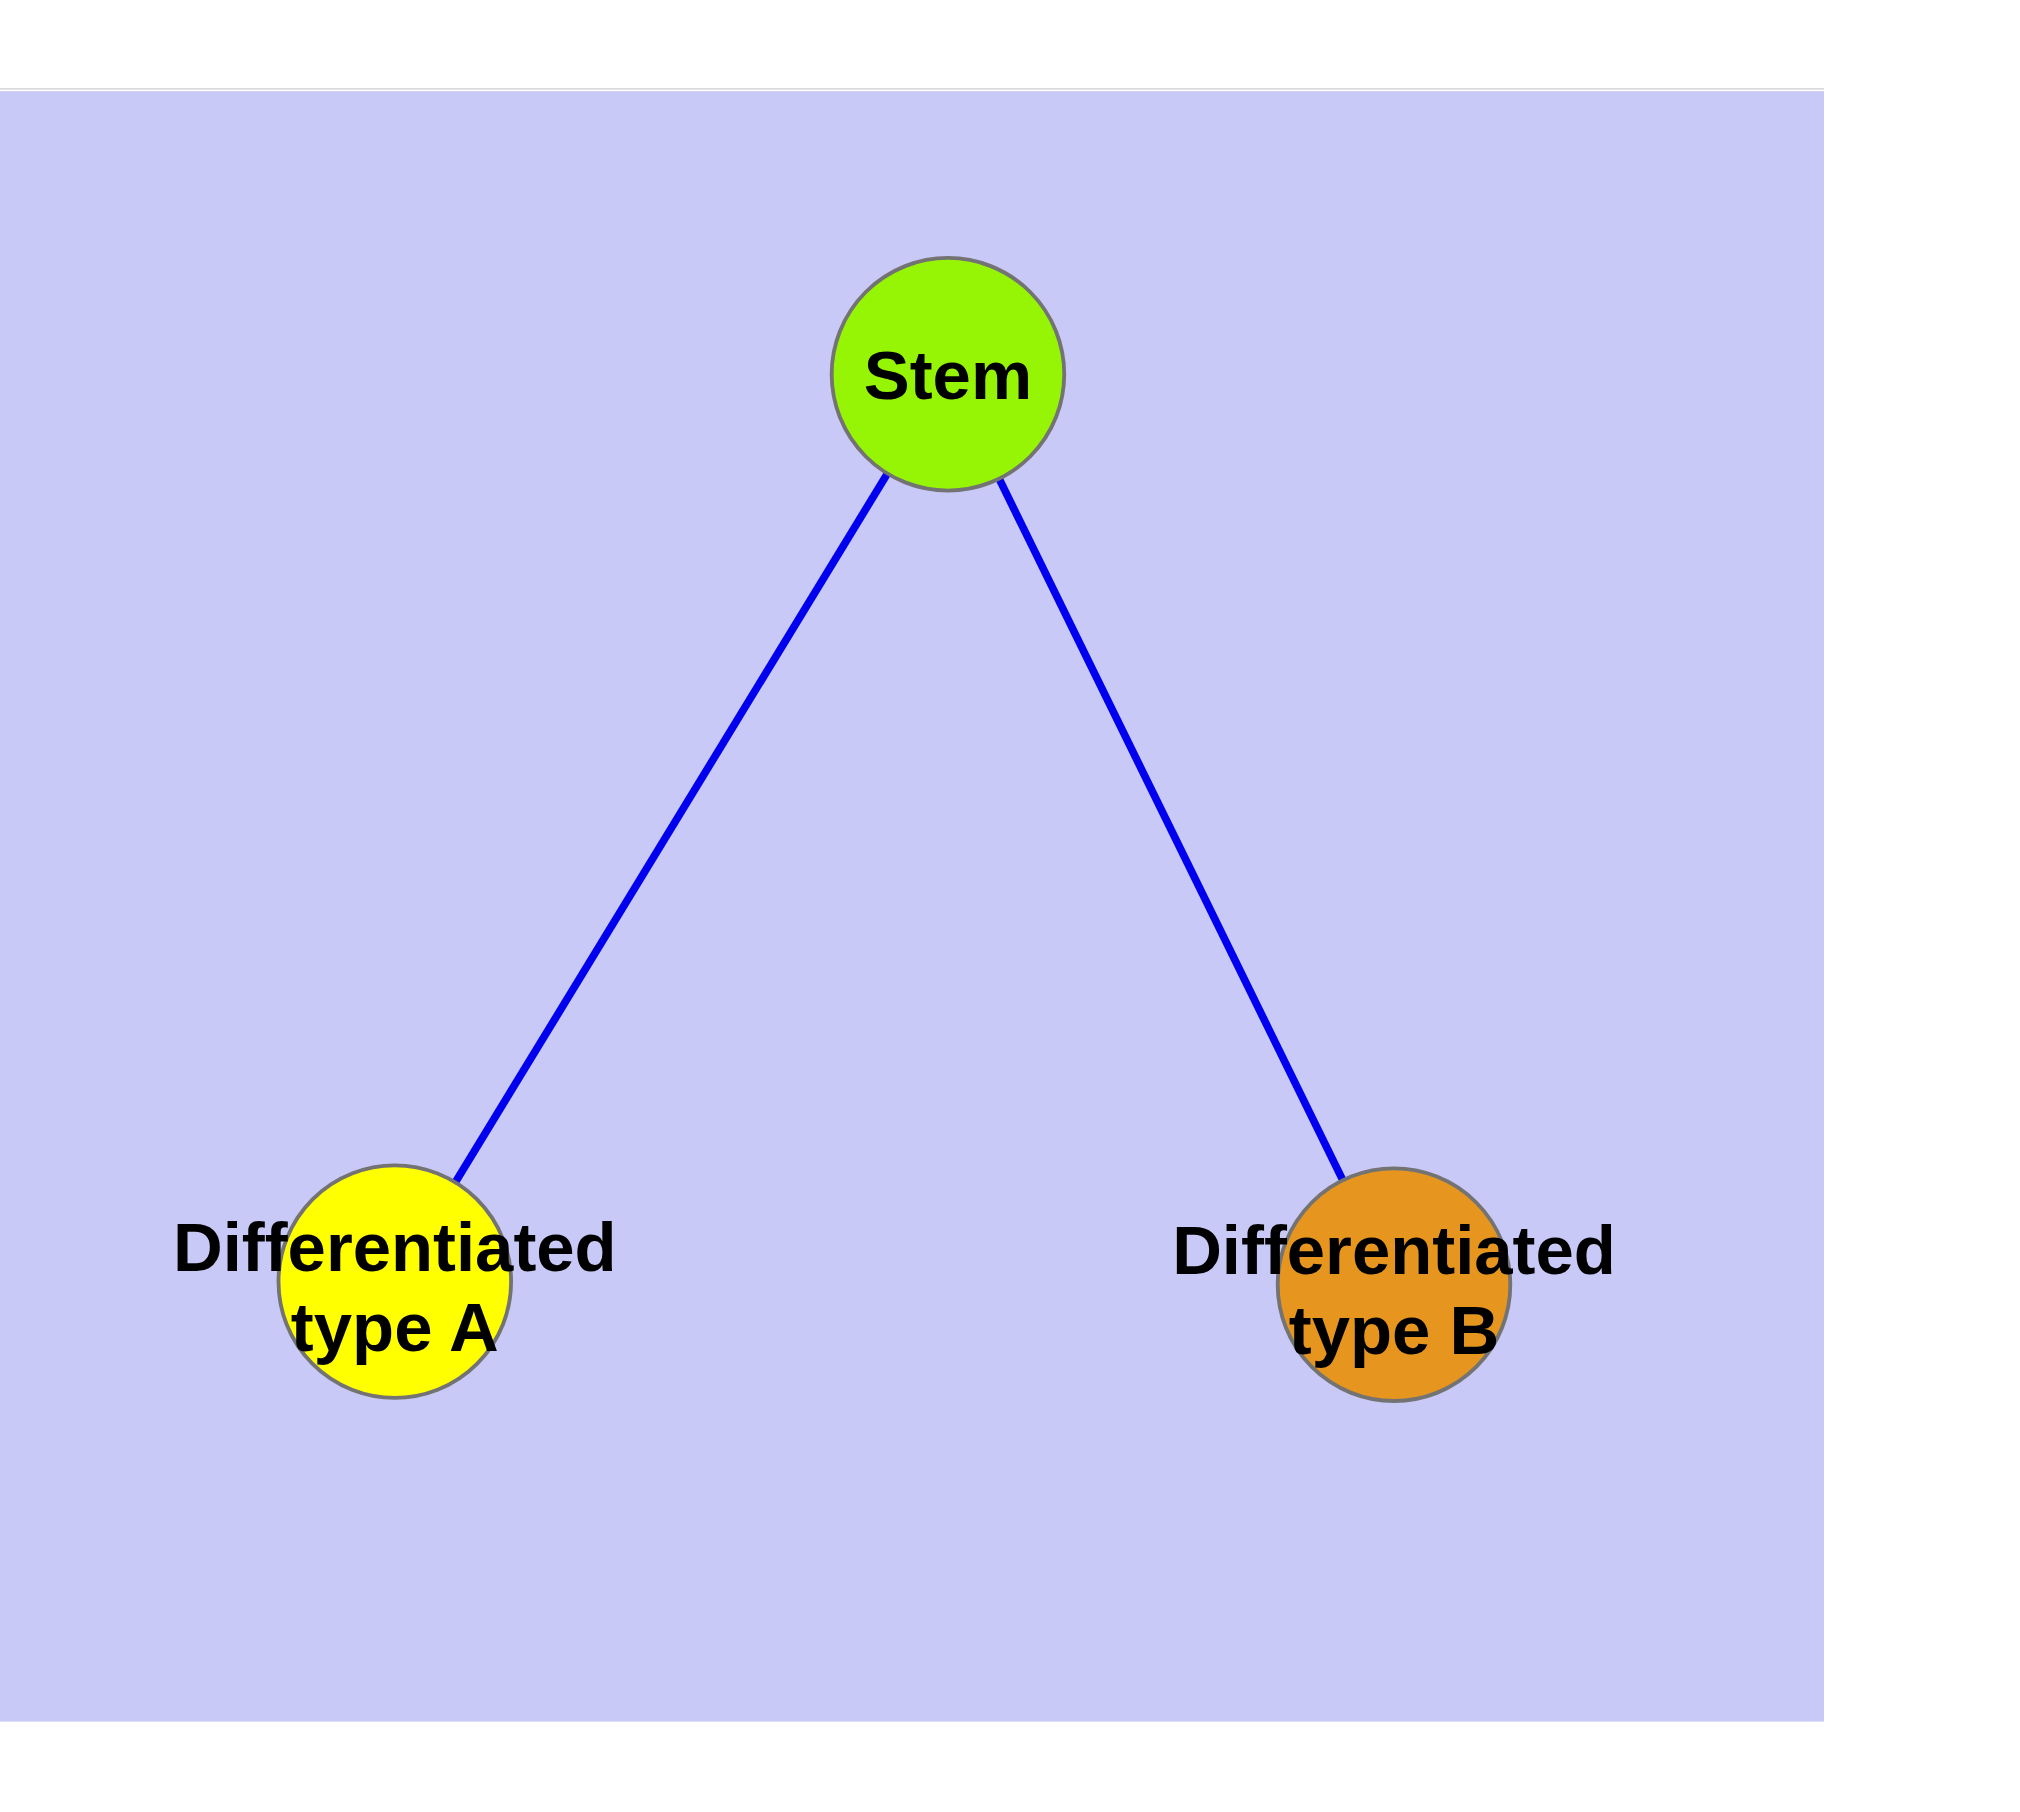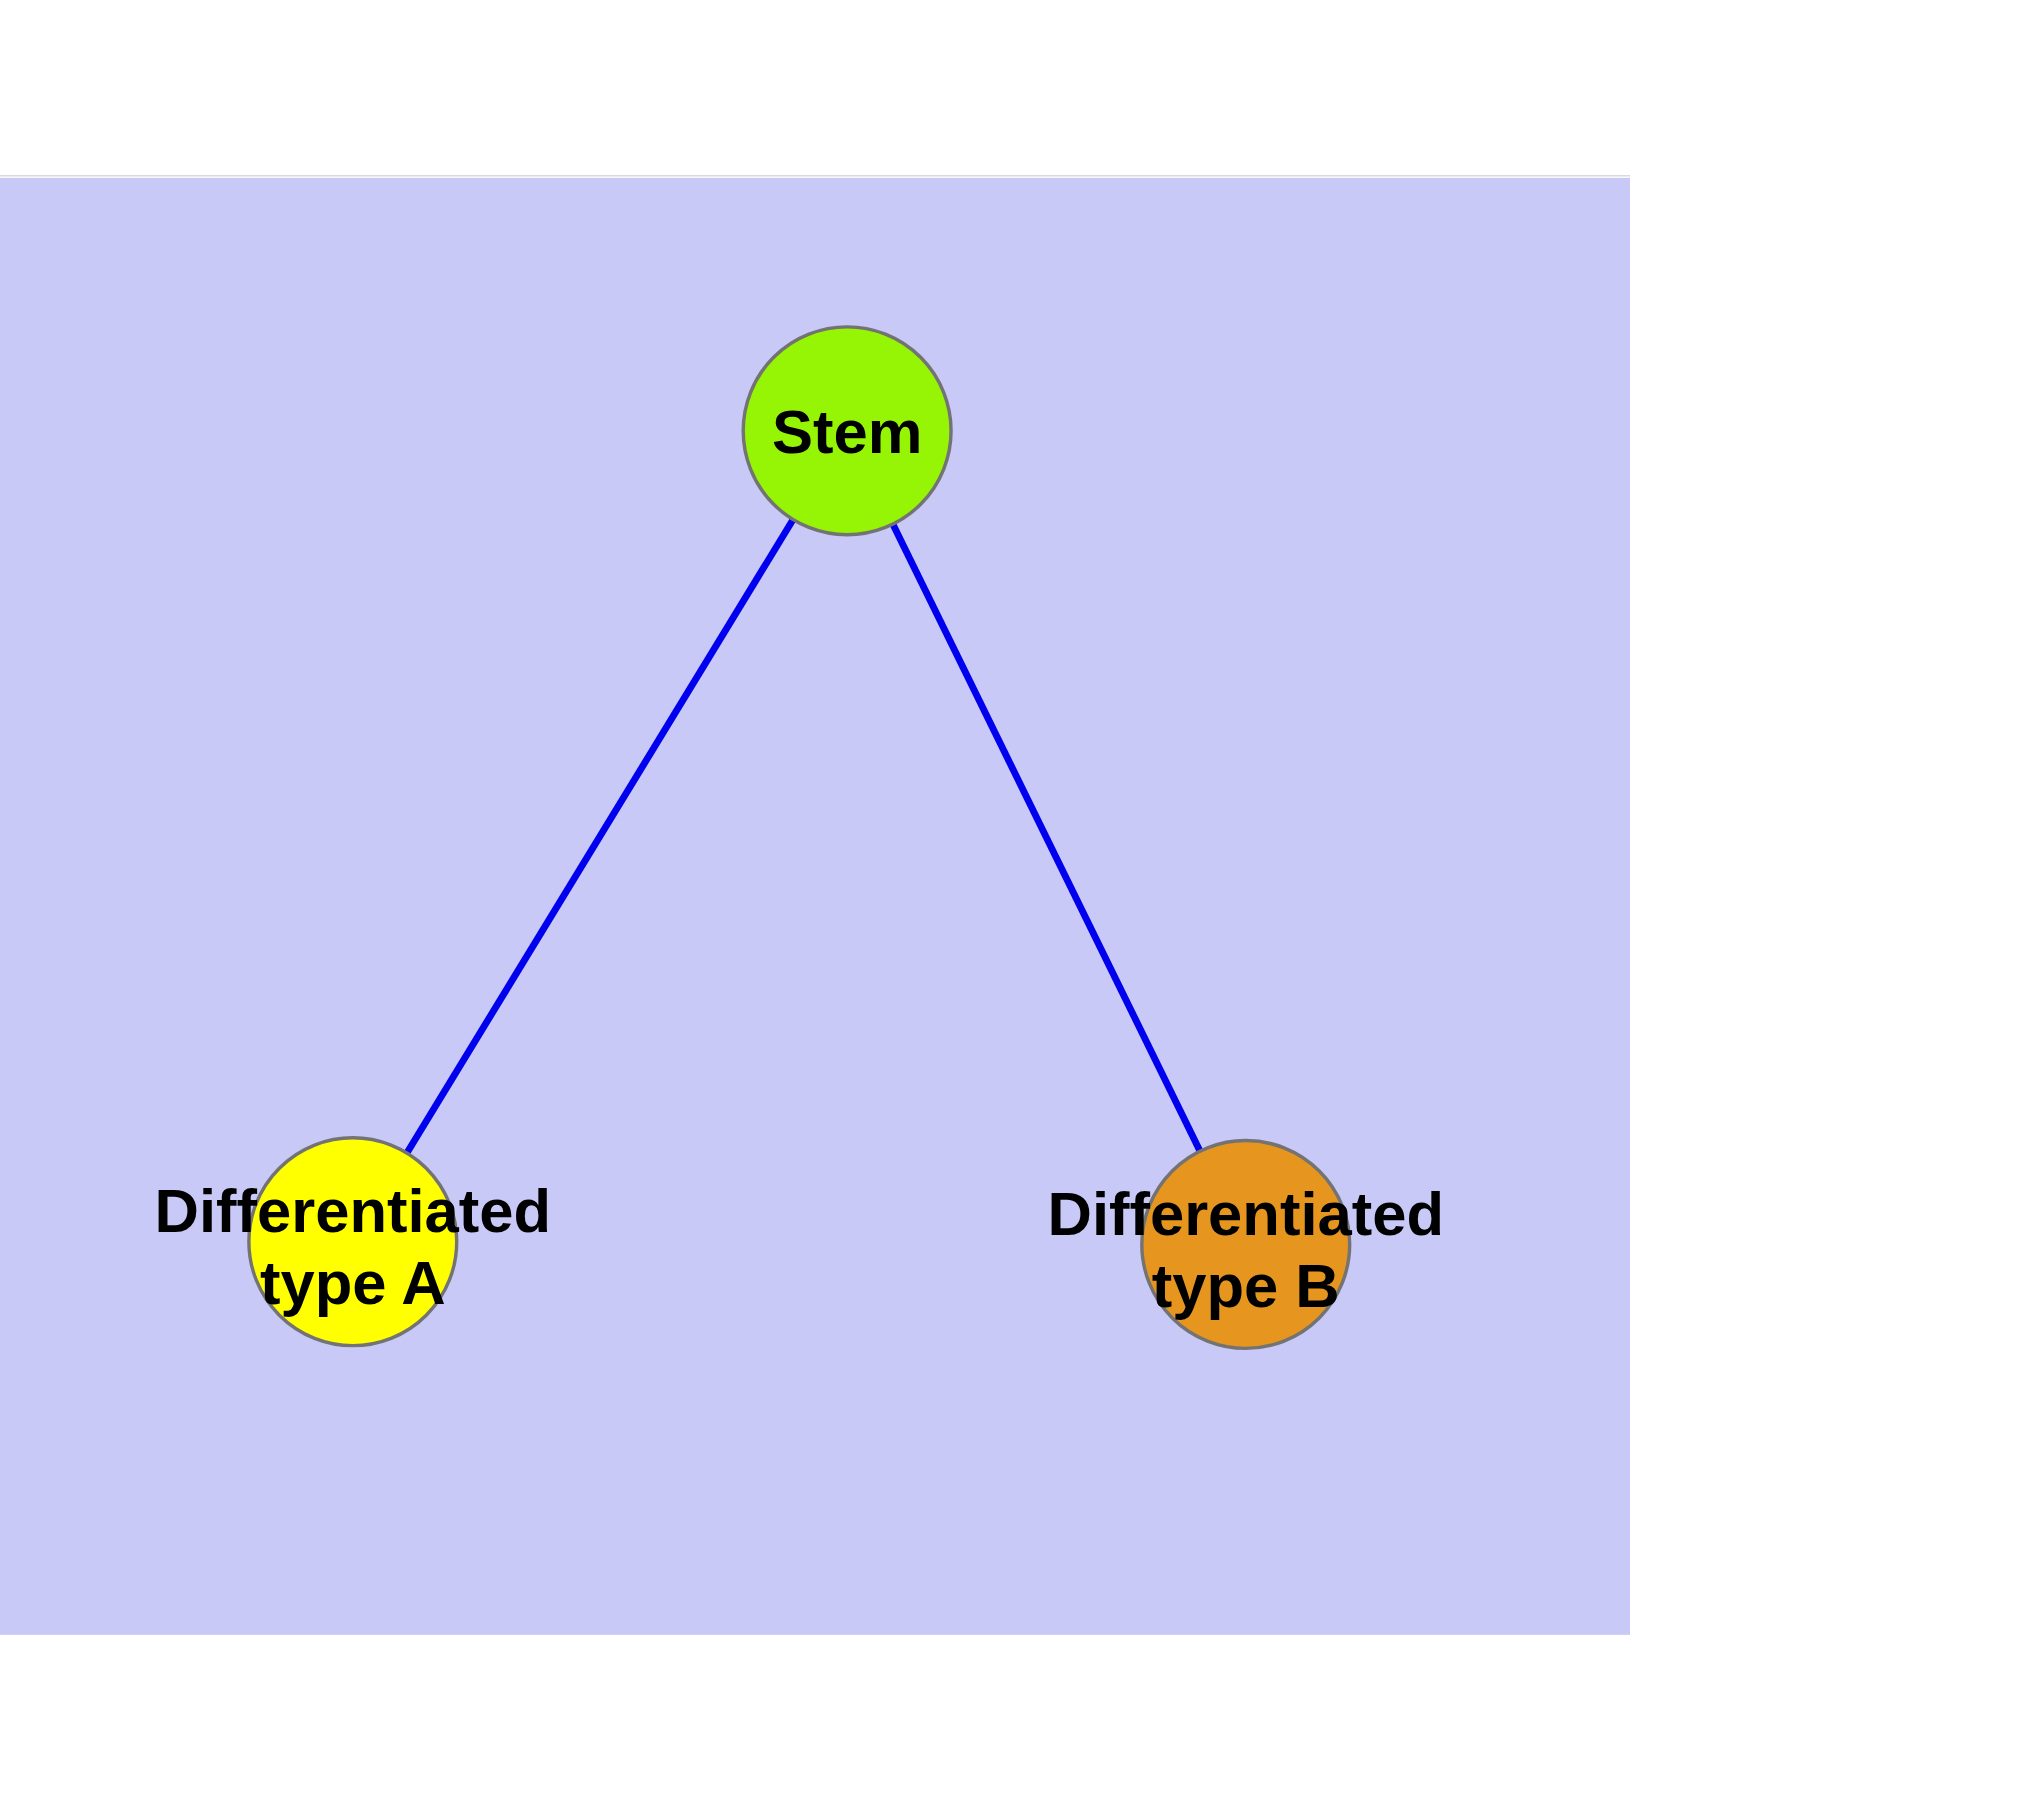--- a/index.html
+++ b/index.html
@@ -3,21 +3,21 @@
 <meta charset="utf-8">
 <style>
   html, body {
     margin: 0;
     padding: 0;
     background: #ffffff;
     font-family: "Liberation Sans", "DejaVu Sans", sans-serif;
   }
   #stage {
     position: relative;
-    width: 1630px;
+    width: 1824px;
     height: 1812px;
     background: #ffffff;
     overflow: hidden;
   }
   #stage svg {
     display: block;
     width: 100%;
     height: 100%;
   }
   .edge {

